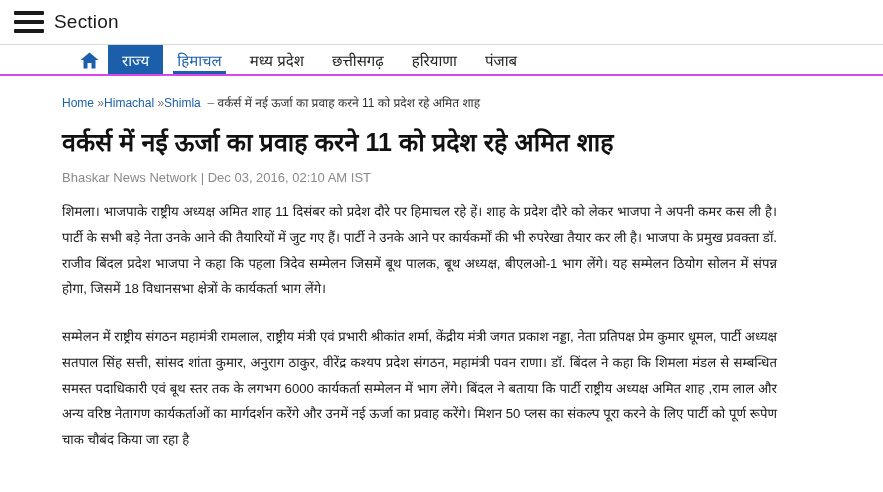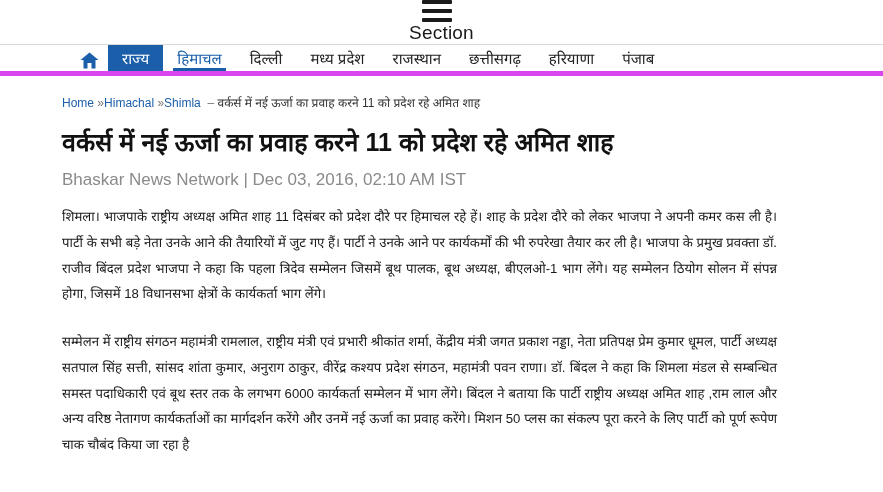--- a/index.html
+++ b/index.html
@@ -17,21 +17,20 @@
   }
 
   
   .header {
     position: relative;
     height: 44px;
     background: #ffffff;
     display: flex;
     align-items: center;
     padding: 0 14px;
-    flex-direction: column;
   }
   .hamburger {
     width: 30px; height: 22px;
     display: flex; flex-direction: column; justify-content: space-between;
     margin-right: 10px;
     cursor: pointer;
   }
   .hamburger span {
     display: block; height: 4px; width: 100%;
     background: #1a1a1a; border-radius: 1px;
@@ -58,21 +57,21 @@
     color: #1f3a93;
     letter-spacing: -0.3px;
     pointer-events: auto;
     cursor: pointer;
   }
 
   
   .navbar {
     height: 32px;
     border-top: 1px solid #d8d8d8;
-    border-bottom: 5px solid #d946ef;
+    border-bottom: 2px solid #d946ef;
     display: flex;
     align-items: stretch;
     background: #ffffff;
     padding-left: 64px;
     position: relative;
   }
   .home-btn {
     position: absolute;
     left: 72px; top: 0;
     width: 34px; height: 30px;
@@ -122,21 +121,21 @@
 
   .headline {
     font-size: 25px;
     line-height: 1.25;
     color: #111;
     font-weight: bold;
     margin: 0 0 12px 0;
     letter-spacing: 0.1px;
   }
   .byline {
-    font-size: 17px;
+    font-size: 13px;
     color: #8a8a8a;
     margin-bottom: 14px;
   }
   .article p {
     font-size: 13.2px;
     line-height: 1.95;
     color: #1a1a1a;
     margin: 0 12px 22px 0;
     text-align: justify;
   }
@@ -168,27 +167,21 @@
       </span>
     </div>
     <div class="nav-items">
       <div class="nav-item state">
           <span>राज्य</span>
         </div>
       <div class="nav-item active">
           <span>हिमाचल</span>
         </div>
       <div class="nav-item">
-          <span>दिल्ली</span>
-        </div>
-      <div class="nav-item">
           <span>मध्य प्रदेश</span>
-        </div>
-      <div class="nav-item">
-          <span>राजस्थान</span>
         </div>
       <div class="nav-item">
           <span>छत्तीसगढ़</span>
         </div>
       <div class="nav-item">
           <span>हरियाणा</span>
         </div>
       <div class="nav-item">
           <span>पंजाब</span>
         </div>

